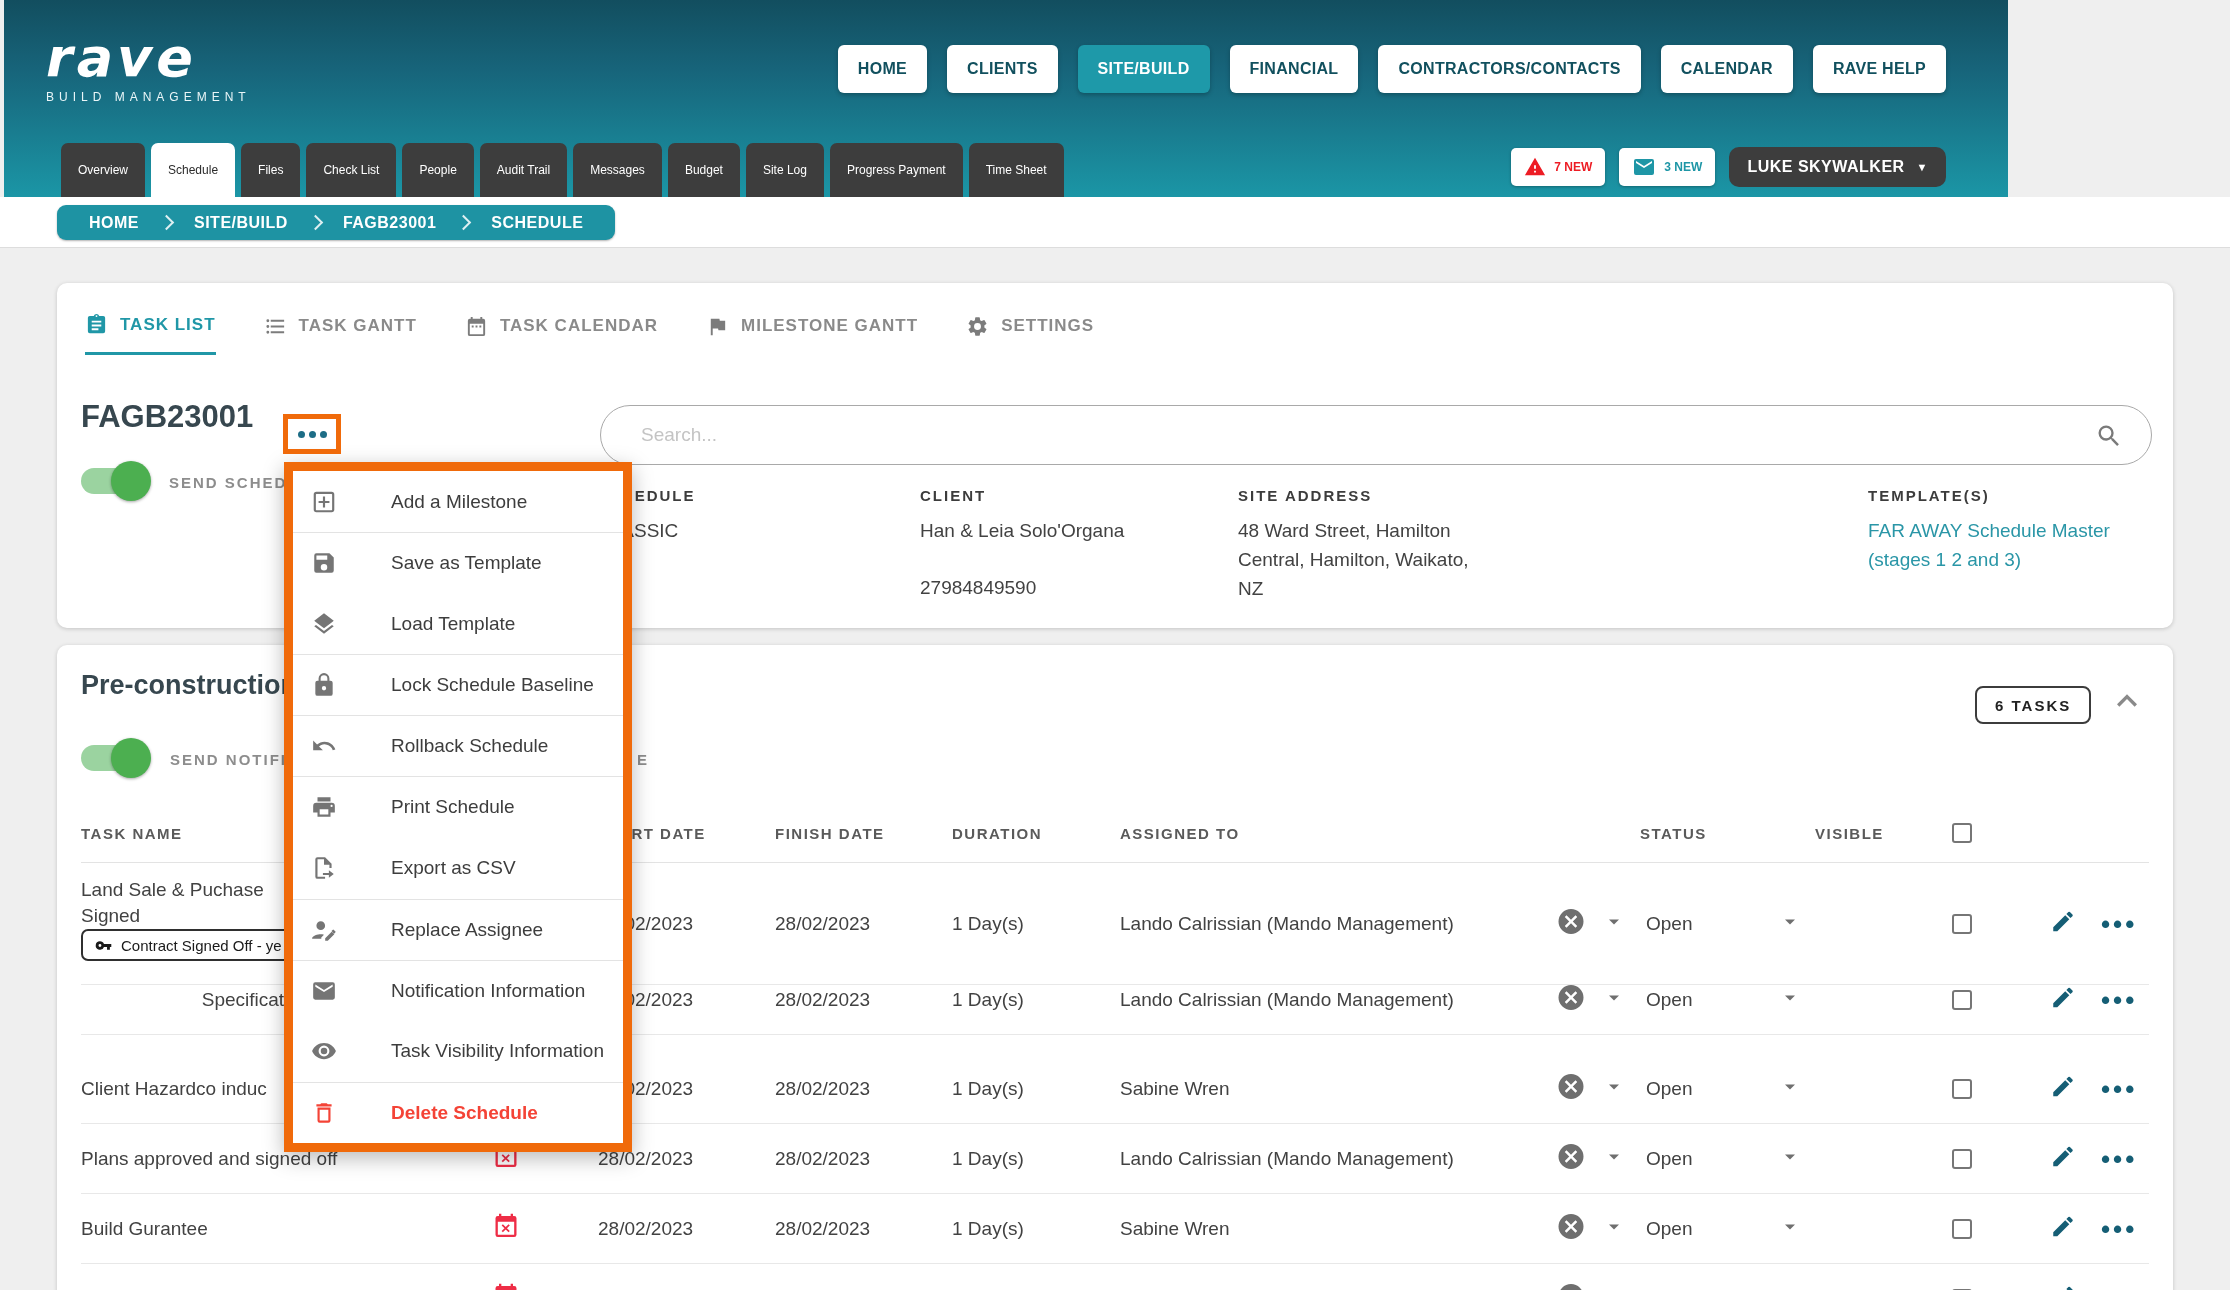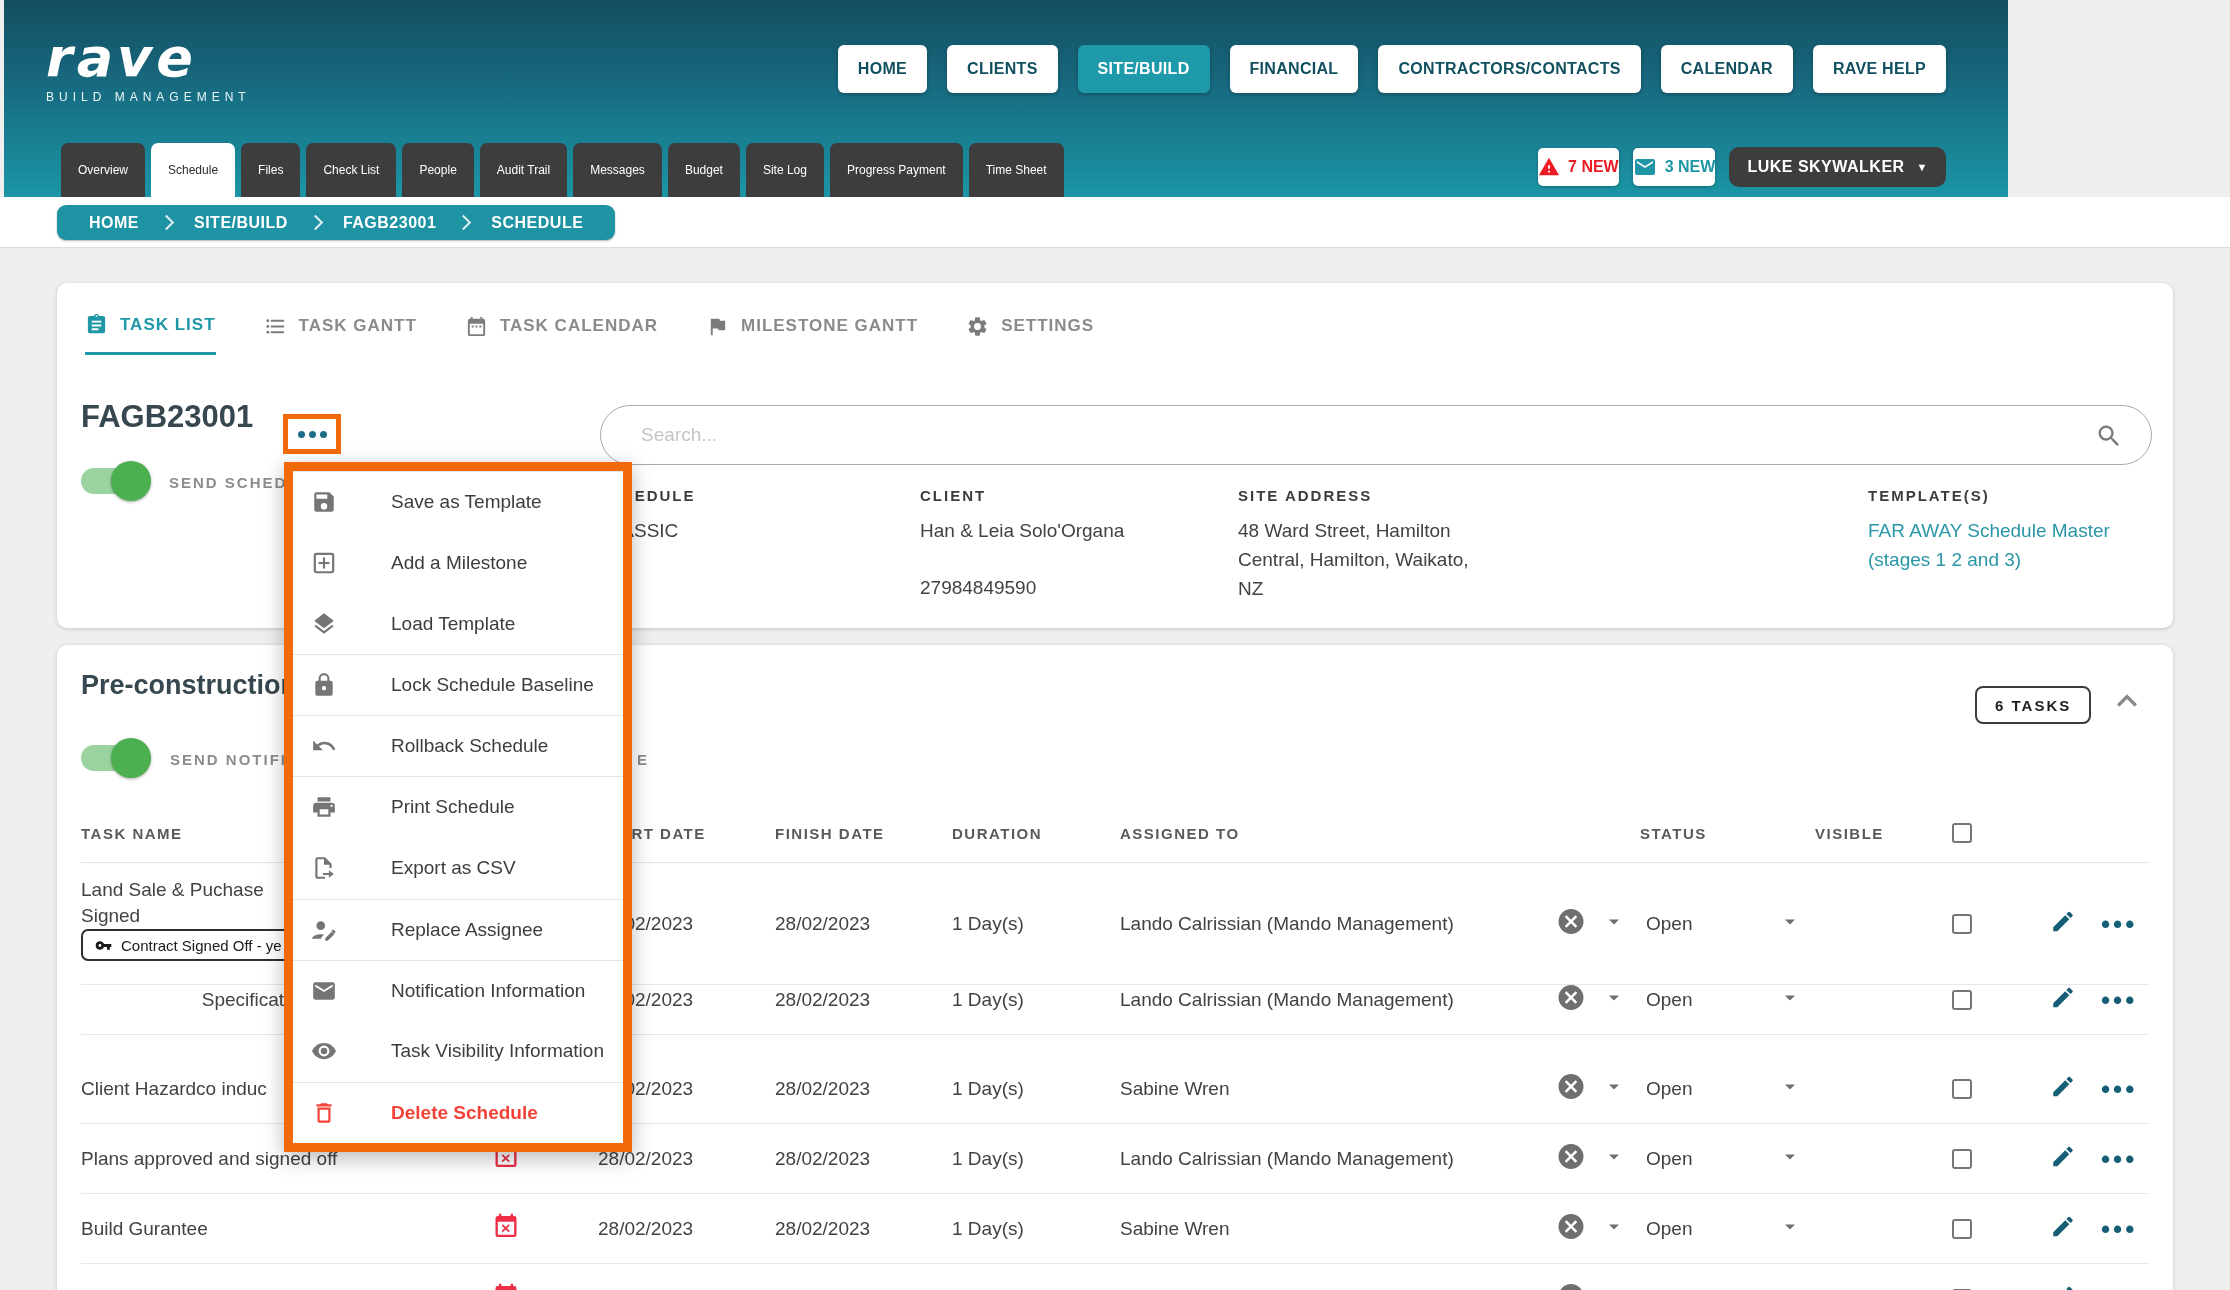--- a/index.html
+++ b/index.html
@@ -20,21 +20,21 @@
              box-shadow:0 2px 4px rgba(0,0,0,.25); font-family:inherit; }
   .top-btn.active { background:#1e99a9; color:#fff; }
 
   .tab-bar { position:absolute; left:57px; top:143px; display:flex; gap:6px; }
   .tab-btn { height:54px; padding:0 17px; border:none; border-radius:7px 7px 0 0; background:#3d3d3d;
              color:#fff; font-size:12px; cursor:pointer; font-family:inherit; }
   .tab-btn.active { background:#fff; color:#2b2b2b; }
 
   .header-badges { position:absolute; right:62px; top:147px; display:flex; gap:14px; align-items:center; }
   .pill { height:38px; display:flex; align-items:center; gap:8px; background:#fff; border-radius:5px;
-          padding:0 0; font-weight:bold; font-size:16px; cursor:pointer;
+          padding:0 13px; font-weight:bold; font-size:12px; cursor:pointer;
           box-shadow:0 1px 3px rgba(0,0,0,.3); }
   .pill.alert { color:#ed1c24; }
   .pill.msg { color:#1e96a6; }
   .user-btn { height:40px; background:#3d3d3d; color:#fff; border:none; border-radius:10px;
               padding:0 18px; font-weight:bold; font-size:16px; letter-spacing:.5px;
               display:flex; align-items:center; gap:12px; cursor:pointer; font-family:inherit; }
   .user-caret { font-size:11px; }
 
   
   .crumb-strip { position:absolute; left:0; top:197px; width:2230px; height:51px; background:#fff;
@@ -441,33 +441,33 @@
     </div>
   </div>
 
   <div class="ctx-highlight">
     <span class="dot"></span>
     <span class="dot"></span>
     <span class="dot"></span>
   </div>
 
   <div class="ctx-menu">
-    <div class="ctx-item div">
-      <svg width="26" height="26" viewBox="0 0 24 24">
-          <path fill="#757575" d="M17 3H5a2 2 0 0 0-2 2v14a2 2 0 0 0 2 2h14a2 2 0 0 0 2-2V7l-4-4zm-5 16a3 3 0 1 1 0-6 3 3 0 0 1 0 6zm3-10H5V5h10v4z"></path>
-        </svg>
-      <span class="lbl">Save as Template</span>
-    </div>
     <div class="ctx-item">
       <svg width="26" height="26" viewBox="0 0 24 24">
           <rect x="3.5" y="3.5" width="17" height="17" rx="1.5" fill="none" stroke="#757575" stroke-width="2"></rect>
           <path fill="#757575" d="M11 7h2v4h4v2h-4v4h-2v-4H7v-2h4z"></path>
         </svg>
       <span class="lbl">Add a Milestone</span>
     </div>
+    <div class="ctx-item div">
+      <svg width="26" height="26" viewBox="0 0 24 24">
+          <path fill="#757575" d="M17 3H5a2 2 0 0 0-2 2v14a2 2 0 0 0 2 2h14a2 2 0 0 0 2-2V7l-4-4zm-5 16a3 3 0 1 1 0-6 3 3 0 0 1 0 6zm3-10H5V5h10v4z"></path>
+        </svg>
+      <span class="lbl">Save as Template</span>
+    </div>
     <div class="ctx-item">
       <svg width="26" height="26" viewBox="0 0 24 24">
           <path fill="#757575" d="M11.99 18.54l-7.37-5.73L3 14.07l9 7 9-7-1.63-1.26-7.38 5.73zM12 16l7.36-5.73L21 9l-9-7-9 7 1.63 1.27L12 16z"></path>
         </svg>
       <span class="lbl">Load Template</span>
     </div>
     <div class="ctx-item div">
       <svg width="26" height="26" viewBox="0 0 24 24">
           <path fill="#757575" d="M18 8h-1V6A5 5 0 0 0 7 6v2H6a2 2 0 0 0-2 2v10a2 2 0 0 0 2 2h12a2 2 0 0 0 2-2V10a2 2 0 0 0-2-2zm-6 9a2 2 0 1 1 0-4 2 2 0 0 1 0 4zm3.1-9H8.9V6a3.1 3.1 0 0 1 6.2 0v2z"></path>
         </svg>

